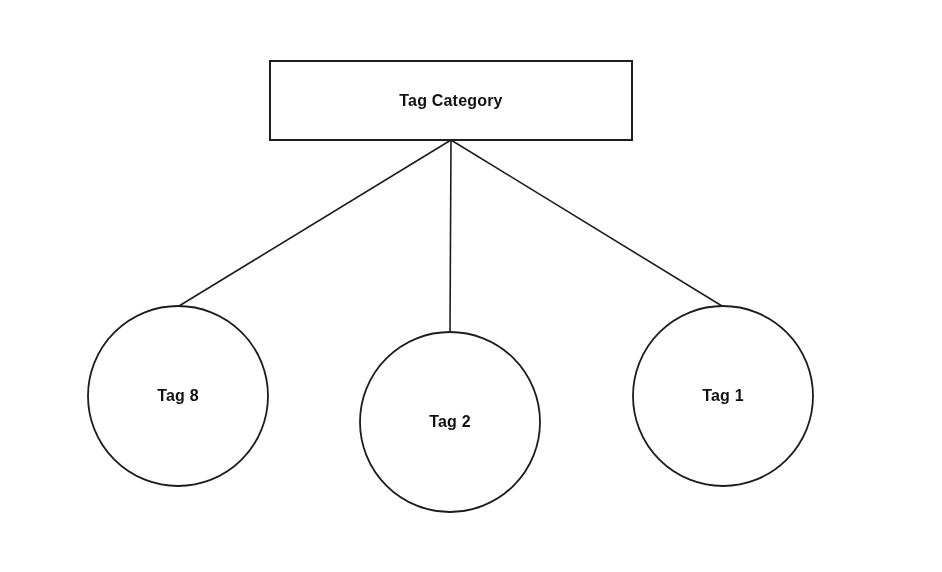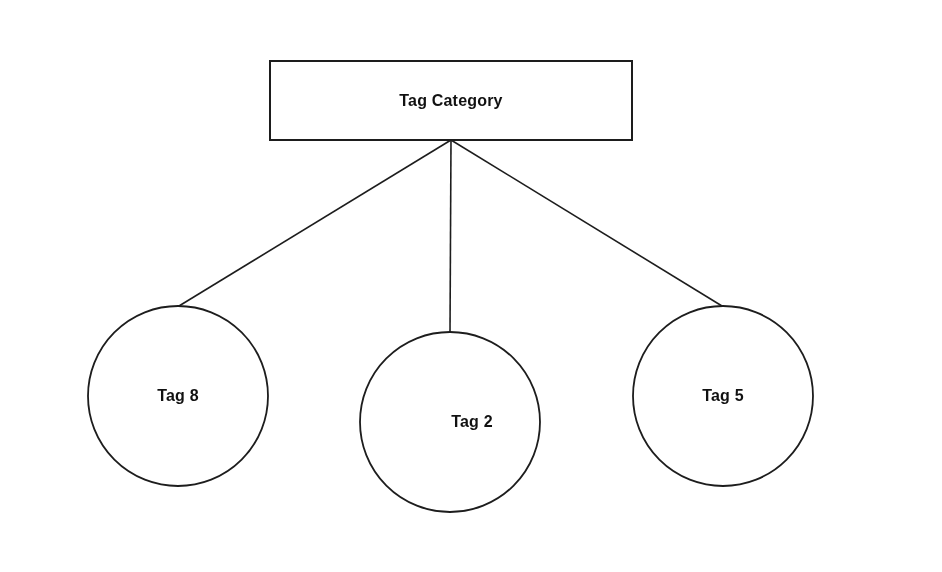--- a/index.html
+++ b/index.html
@@ -26,21 +26,21 @@
     position: absolute;
     transform: translate(-50%, -50%);
     font-weight: 700;
     font-size: 16px;
     color: #111111;
     white-space: nowrap;
     letter-spacing: 0.2px;
   }
   .root-label { left: 451px; top: 101px; }
   .tag1-label { left: 178px; top: 396px; }
-  .tag2-label { left: 472px; top: 422px; }
+  .tag2-label { left: 450px; top: 422px; }
   .tag3-label { left: 723px; top: 396px; }
 </style>
 </head>
 <body>
 
 <div class="canvas">
 
   <svg class="diagram-svg" viewBox="0 0 942 572" xmlns="http://www.w3.org/2000/svg">
 
     <line x1="451" y1="140" x2="179" y2="306" stroke="#1d1d1d" stroke-width="1.6"></line>
@@ -53,15 +53,15 @@
     <circle cx="450" cy="422" r="90" fill="#ffffff" stroke="#1d1d1d" stroke-width="1.8"></circle>
     <circle cx="723" cy="396" r="90" fill="#ffffff" stroke="#1d1d1d" stroke-width="1.8"></circle>
   </svg>
 
   <div class="node-label root-label">Tag Category</div>
 
   <div class="node-label tag1-label">Tag 8</div>
 
   <div class="node-label tag2-label">Tag 2</div>
 
-  <div class="node-label tag3-label">Tag 5</div>
+  <div class="node-label tag3-label">Tag 1</div>
 
 </div>
 
 </body></html>

